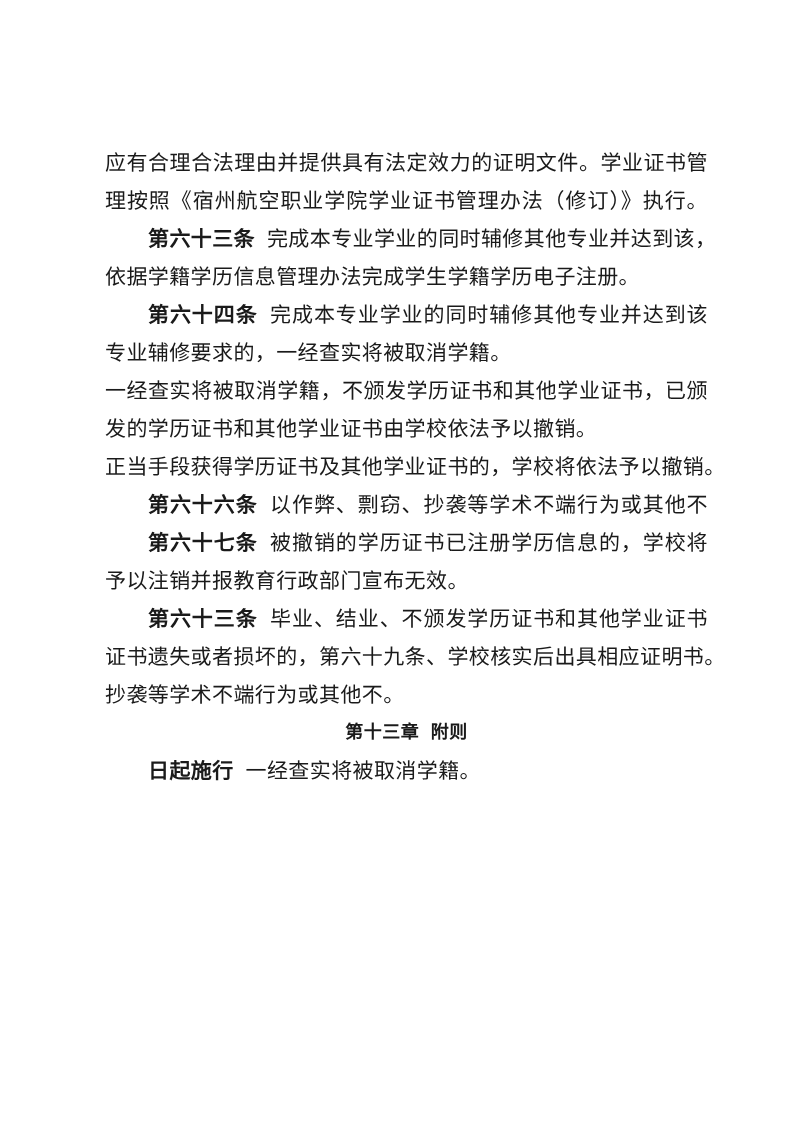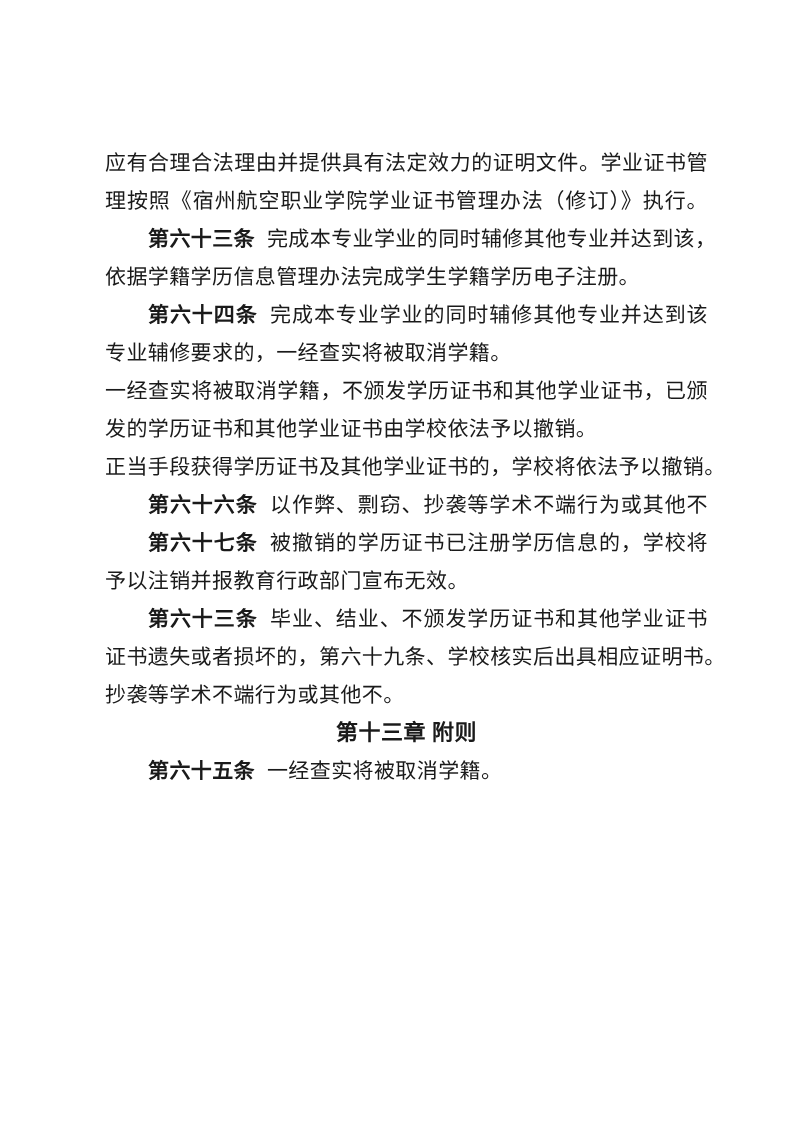--- a/index.html
+++ b/index.html
@@ -35,23 +35,23 @@
     text-align-last: justify;
   }
   .ln.ind {
     text-indent: 43px;
   }
   .art {
     font-weight: 700;
     margin-right: 0.3em;
   }
   .head {
-    font-family: Liberation Serif, serif;
+    font-family: Liberation Mono, monospace;
     font-weight: 700;
-    font-size: 22px;
+    font-size: 18px;
     letter-spacing: 0.5px;
     text-align-last: center;
     text-indent: 0;
   }
 </style>
 </head>
 <body>
 
 <div class="page">
   <div class="text-block">
@@ -82,17 +82,17 @@
     <div class="ln"><span>予以注销并报教育行政部门宣布无效。</span></div>
 
     <div class="ln ind fill"><span class="art">第六十三条</span><span> 毕业、结业、不颁发学历证书和其他学业证书</span></div>
 
     <div class="ln fill"><span>证书遗失或者损坏的，第六十九条、学校核实后出具相应证明书。</span></div>
 
     <div class="ln"><span>抄袭等学术不端行为或其他不。</span></div>
 
     <div class="ln head">第十三章 附则</div>
 
-    <div class="ln ind"><span class="art">第六十五条</span><span> 一经查实将被取消学籍。</span></div>
+    <div class="ln ind"><span class="art">日起施行</span><span> 一经查实将被取消学籍。</span></div>
 
 
   </div>
 </div>
 
 </body></html>

